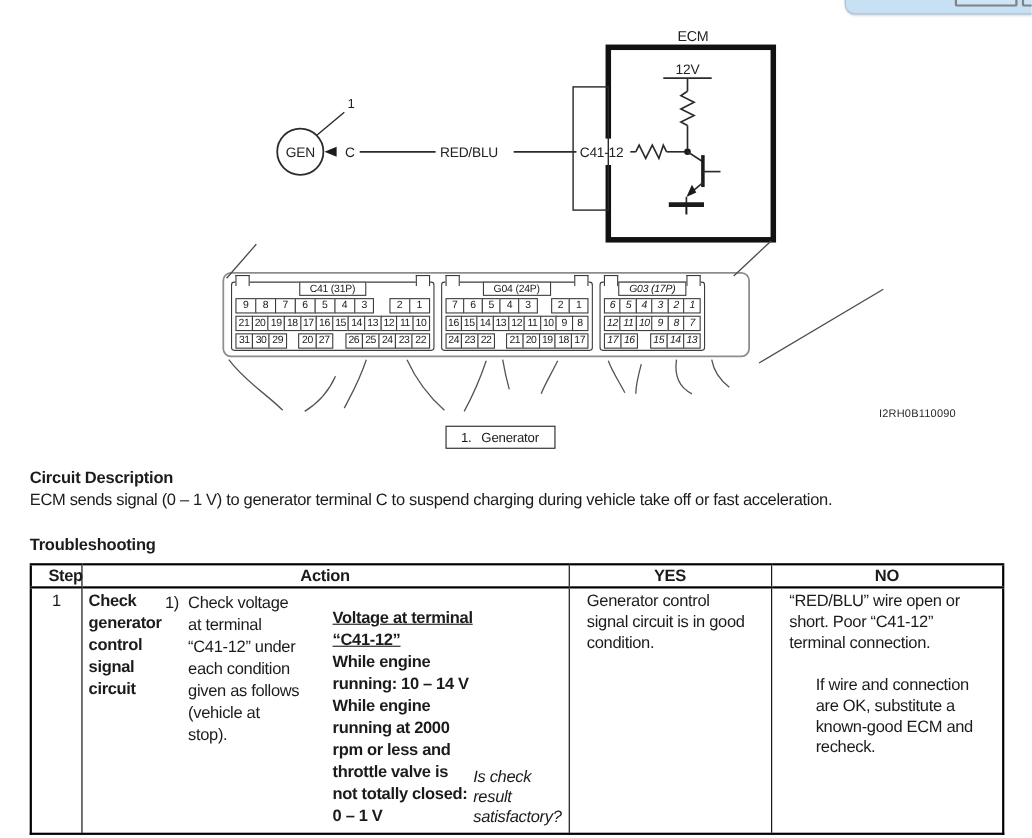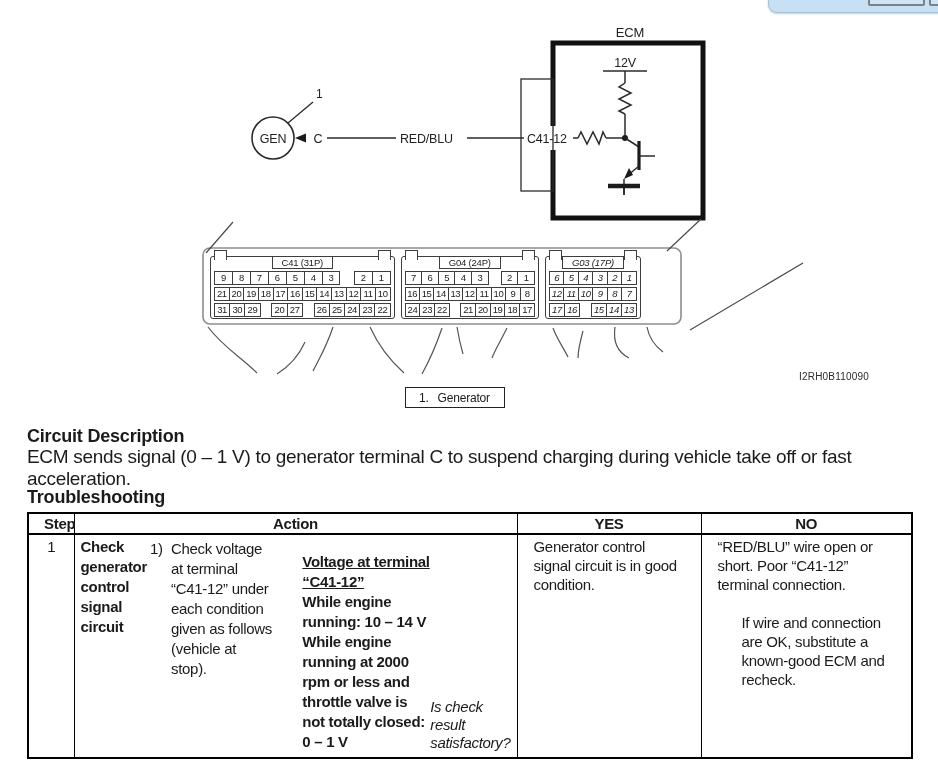--- a/index.html
+++ b/index.html
@@ -43,22 +43,22 @@
   .pin:first-child { margin-left:0; }
   .pin.gap { border:none; background:transparent; flex:0.9 1 0; }
 
   
   .fig-code { position:absolute; left:799px; top:371px; font-size:10px; color:#2a2a2a; letter-spacing:0.2px; }
   .legend { position:absolute; left:405px; top:387px; width:100px; height:21px;
             border:1.5px solid #222; display:flex; align-items:center; gap:9px;
             padding-left:13px; font-size:12px; letter-spacing:-0.2px; }
 
   
-  .sec-h { position:absolute; left:27px; font-size:18px; font-weight:bold; letter-spacing:-0.2px; }
-  .sec-p { position:absolute; left:27px; width:890px; font-size:19px; letter-spacing:-0.3px; }
+  .sec-h { position:absolute; left:27px; font-size:15px; font-weight:bold; letter-spacing:-0.2px; }
+  .sec-p { position:absolute; left:27px; width:890px; font-size:15px; letter-spacing:-0.3px; }
 
   
   .ts-table { position:absolute; left:27px; top:512px; border-collapse:collapse;
               table-layout:fixed; width:884px; font-size:15px; letter-spacing:-0.3px; }
   .ts-table th { border:1px solid #000; border-top:2px solid #000; border-bottom:2px solid #000;
                  font-size:15px; padding:1px 15px; font-weight:bold; }
   .ts-table td { border:1px solid #000; vertical-align:top; }
   .ts-table { border:2px solid #000; }
   td.cell-step { text-align:center; padding-top:3px; }
   td.cell-action { padding:2px 6px 5px; }

